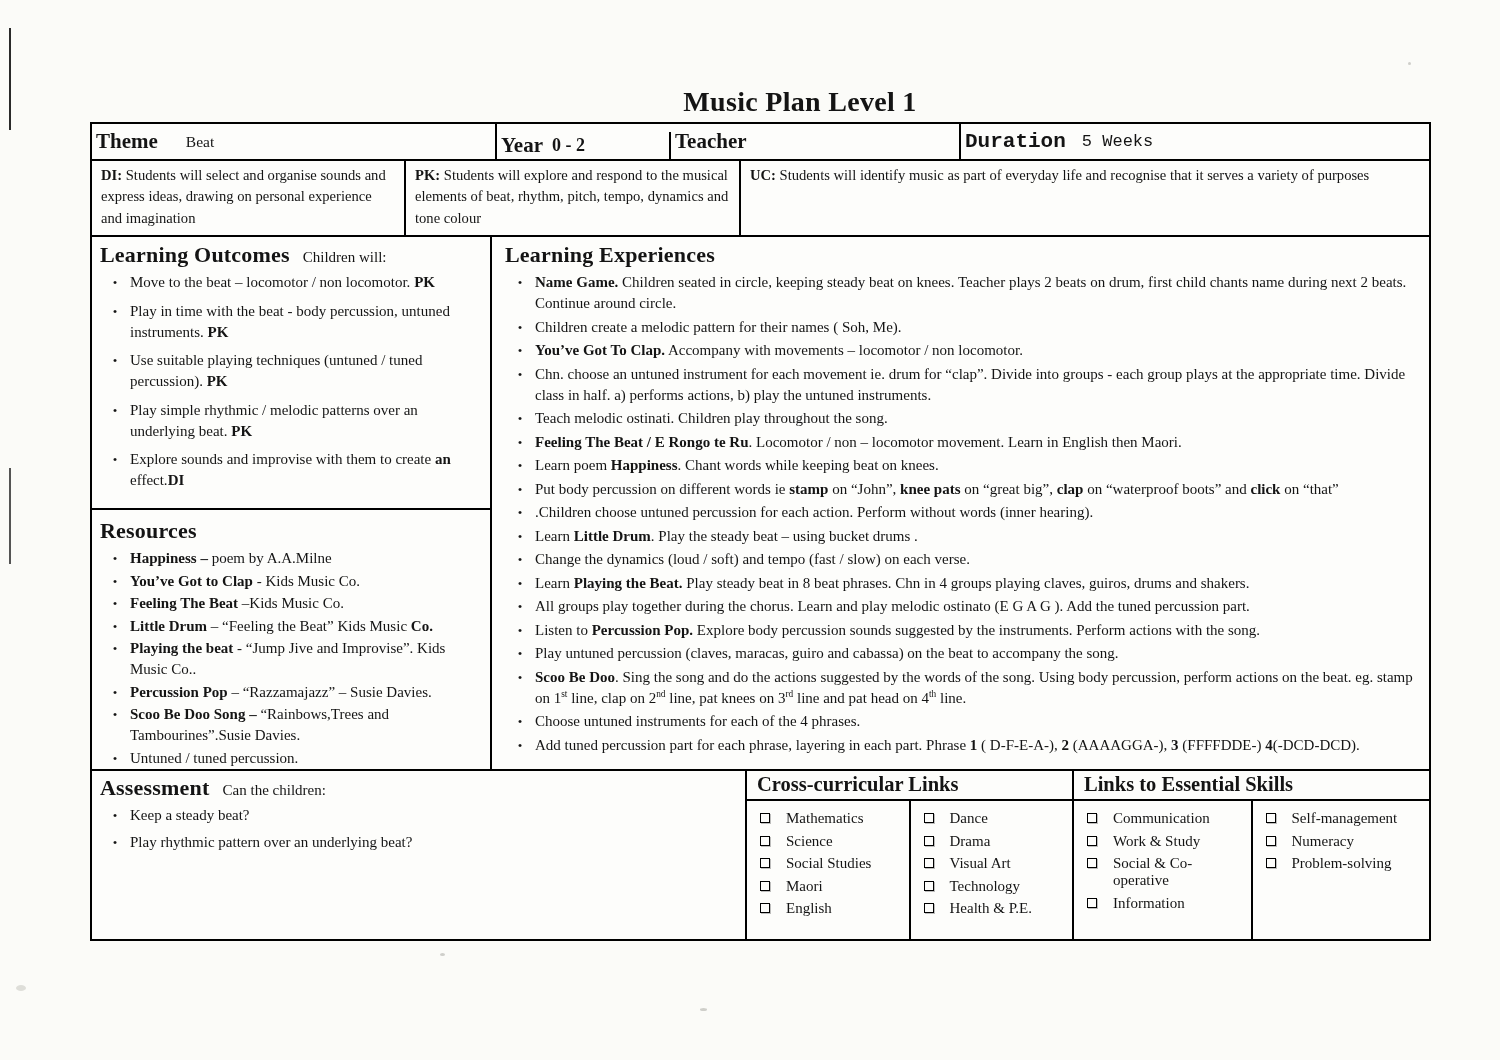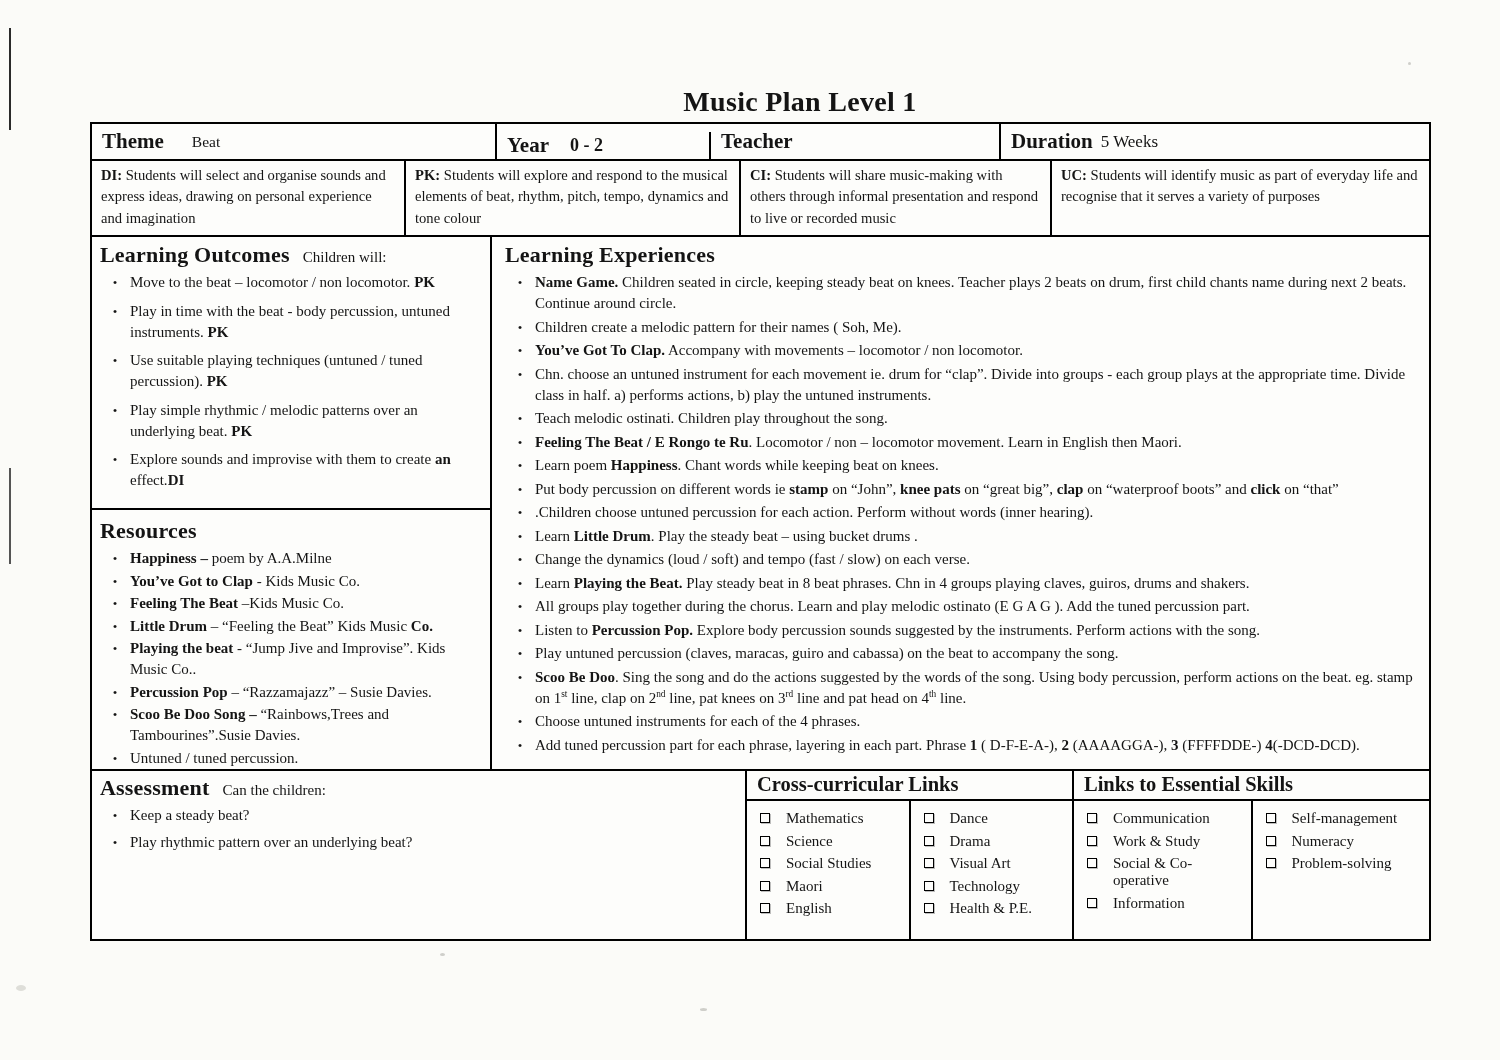--- a/index.html
+++ b/index.html
@@ -42,28 +42,28 @@
     width: 1341px;
     border: 2px solid #000;
     background: #fdfdfb;
   }
   .row { display: flex; }
 
   
   .top-row { height: 37px; border-bottom: 2px solid #000; }
   .top-row .cell {
     display: flex; align-items: center;
-    padding: 0 10px;
+    padding: 0 4px;
     border-right: 2px solid #000;
   }
   .top-row .cell:last-child { border-right: none; }
   .theme-cell { width: 405px; gap: 28px; }
-  .year-cell { width: 214px; gap: 21px; margin-top: 8px; }
+  .year-cell { width: 174px; gap: 9px; margin-top: 8px; }
   .teacher-cell { width: 290px; }
-  .duration-cell { flex: 1; gap: 8px; }
+  .duration-cell { flex: 1; gap: 16px; font-family: Liberation Mono, monospace; }
   .lbl-big { font-size: 21px; font-weight: bold; }
   .val { font-size: 15.5px; }
   .val-bold { font-size: 18px; font-weight: bold; }
   .val-duration { font-size: 17px; }
 
   
   .strand-row { border-bottom: 2px solid #000; min-height: 66px; }
   .strand-cell {
     padding: 4px 9px 6px 9px;
     font-size: 14.6px;
@@ -155,24 +155,20 @@
 
     <div class="row strand-row">
       <div class="strand-cell strand-di">
         <span class="strand-code">DI:</span>
         <span>Students will select and organise sounds and express ideas, drawing on personal experience and imagination</span>
       </div>
       <div class="strand-cell strand-pk">
         <span class="strand-code">PK:</span>
         <span>Students will explore and respond to the musical elements of beat, rhythm, pitch, tempo, dynamics and tone colour</span>
       </div>
-      <div class="strand-cell strand-ci">
-        <span class="strand-code">CI:</span>
-        <span>Students will share music-making with others through informal presentation and respond to live or recorded music</span>
-      </div>
       <div class="strand-cell strand-uc">
         <span class="strand-code">UC:</span>
         <span>Students will identify music as part of everyday life and recognise that it serves a variety of purposes</span>
       </div>
     </div>
 
     <div class="row main-row">
       <div class="left-col">
         <div class="outcomes-box">
           <div class="sec-head">

